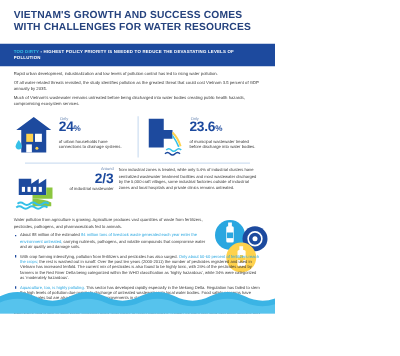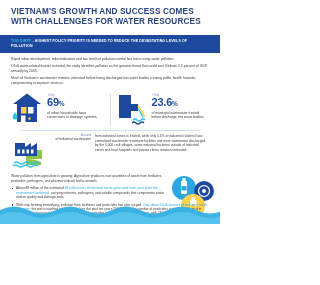--- a/index.html
+++ b/index.html
@@ -3,21 +3,21 @@
 <meta charset="utf-8">
 <style>
   html,body{margin:0;padding:0;}
   body{
     width:220px;height:285px;overflow:hidden;
     background:#ffffff;
     font-family:"Liberation Sans", sans-serif;
     color:#2b2b2b;
     position:relative;
   }
-  .page{position:relative;width:220px;height:224px;background:#ffffff;overflow:hidden;}
+  .page{position:relative;width:220px;height:251px;background:#ffffff;overflow:hidden;}
 
   
   .title-zone{padding:7px 11px 5px 11px;background:#ffffff;}
   .title{
     font-size:8.2px;line-height:10.2px;font-weight:bold;
     color:#26437e;letter-spacing:.15px;text-transform:uppercase;
     margin:0;
   }
 
   
@@ -108,21 +108,21 @@
             <path d="M32 3 L60 24 L52 24 L52 60 L12 60 L12 24 L4 24 Z" fill="#1d4a9e"></path>
             <rect x="20" y="30" width="11" height="13" fill="#ffd24d"></rect>
             <rect x="34" y="30" width="11" height="13" fill="#ffffff"></rect>
             <rect x="20" y="47" width="9" height="13" fill="#ffffff"></rect>
             <circle cx="37" cy="53" r="2.4" fill="#ffd24d"></circle>
             <path d="M8 40 q-5 7 -5 10 a5 5 0 0 0 10 0 q0-3 -5-10 z" fill="#35c0e8"></path>
           </svg>
         </div>
         <div class="stat-body">
           <p class="stat-kicker">Only</p>
-          <p class="stat-num"><span>69</span><span class="pct">%</span></p>
+          <p class="stat-num"><span>24</span><span class="pct">%</span></p>
           <p class="stat-txt">of urban households have connections to drainage systems.</p>
         </div>
       </div>
 
       <div class="divider-v"></div>
 
       <div class="stat-cell">
         <div class="stat-icon">
           <svg viewBox="0 0 64 68" width="32" height="34">
             <path d="M6 6 L30 6 L30 24 L44 24 L44 38 L30 38 L30 52 L6 52 Z" fill="#1d4a9e"></path>
@@ -152,20 +152,21 @@
           <rect x="31" y="33" width="5" height="8" fill="#ffffff"></rect>
           <rect x="40" y="33" width="5" height="8" fill="#ffffff"></rect>
           <path d="M52 34 L62 34 L62 52 L30 52 L30 46 L52 46 Z" fill="#8cc63f"></path>
           <path d="M30 52 q18 0 30 6 l0 6 L30 64 Z" fill="#8cc63f"></path>
           <path d="M6 60 q5-4 10 0 t10 0 t10 0 t10 0 t10 0" stroke="#35c0e8" stroke-width="3" fill="none"></path>
           <path d="M4 66 q5-4 10 0 t10 0 t10 0 t10 0 t10 0" stroke="#35c0e8" stroke-width="3" fill="none"></path>
         </svg>
       </div>
       <div class="frac-left">
         <p class="frac-kicker">Around</p>
+        <p class="frac-num">2/3</p>
         <p class="frac-cap">of industrial wastewater</p>
       </div>
       <p class="frac-para">from industrial zones is treated, while only 5.4% of industrial clusters have centralized wastewater treatment facilities and most wastewater discharged by the 5,000 craft villages, some industrial factories outside of industrial zones and local hospitals and private clinics remains untreated.</p>
     </div>
 
   </div>
 
   <div class="lower">
 
     <div class="chem-cluster">

